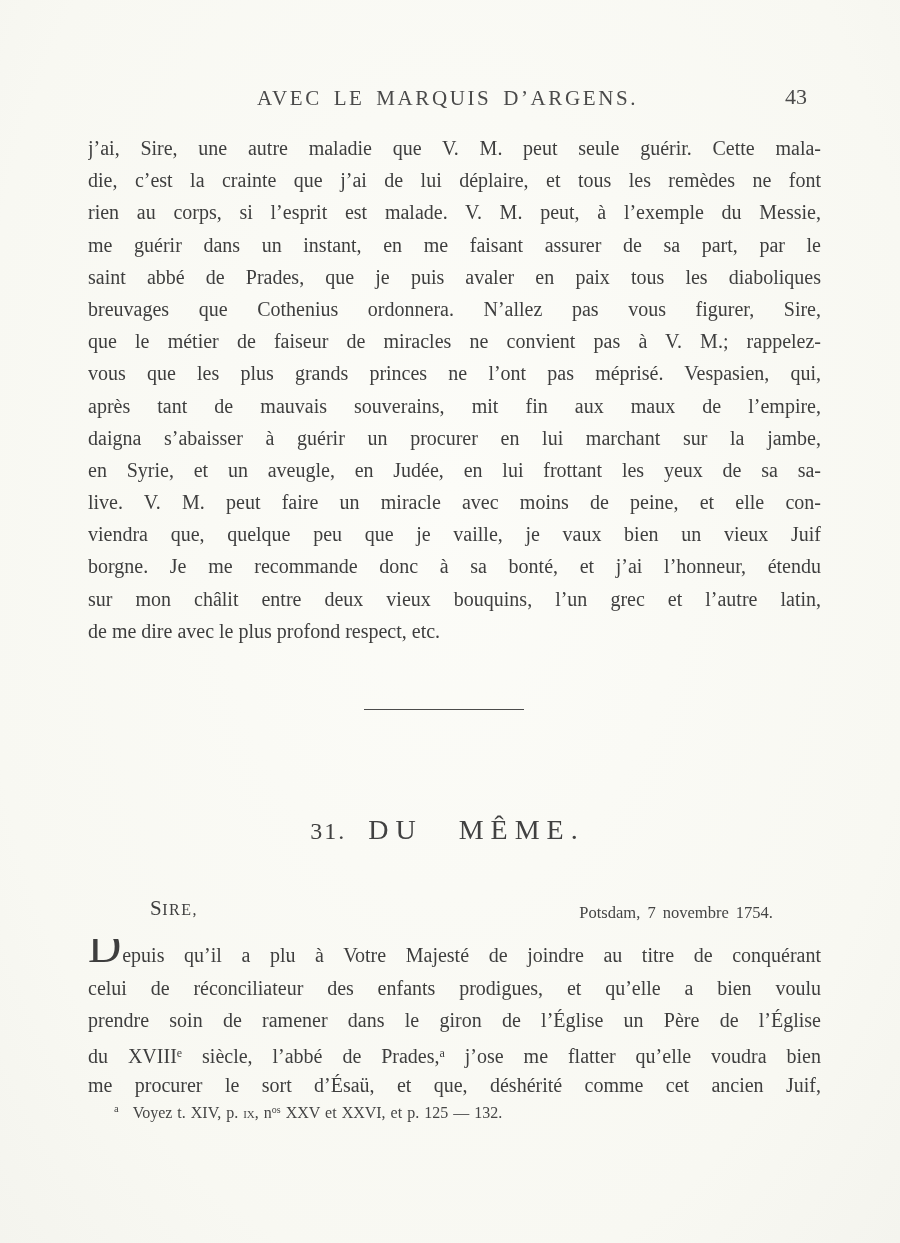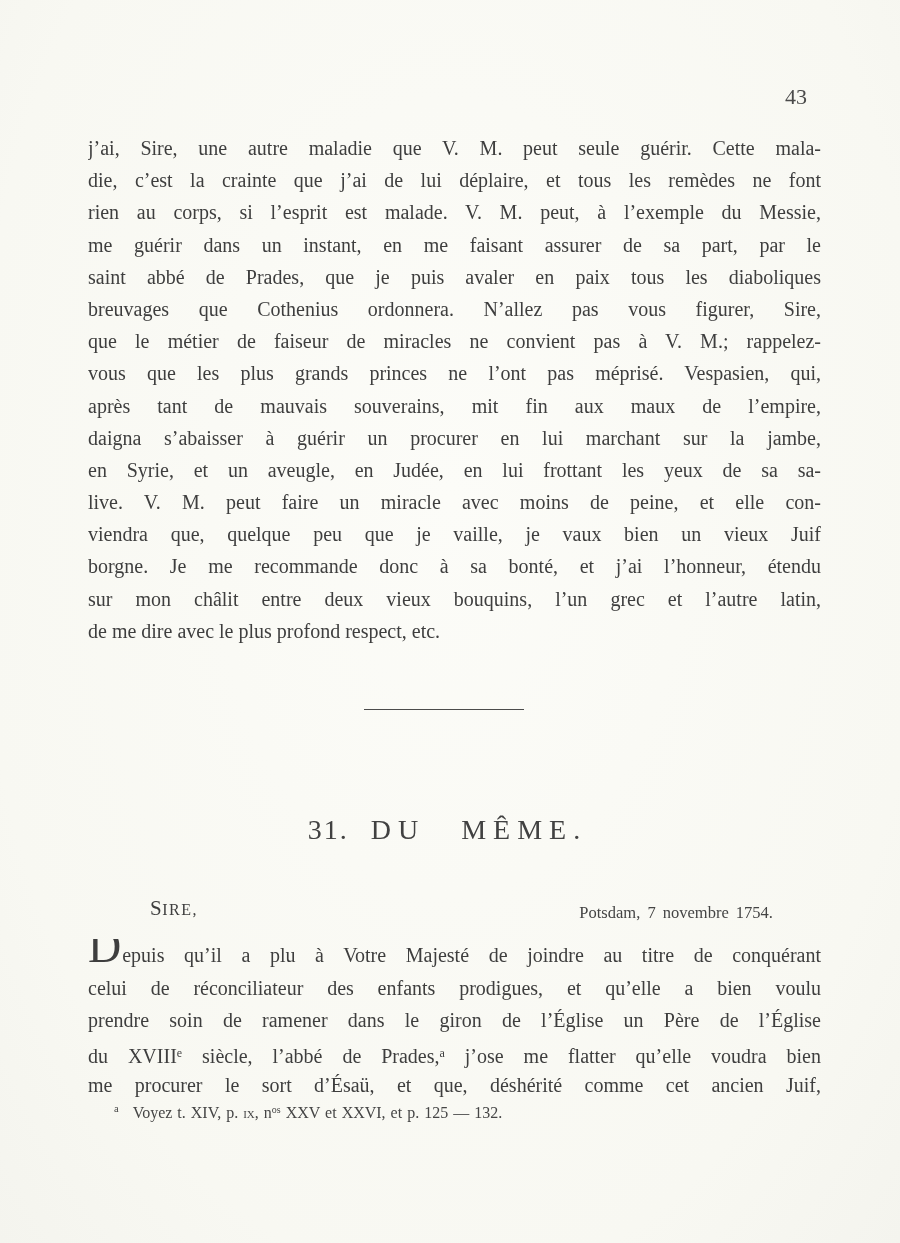--- a/index.html
+++ b/index.html
@@ -48,21 +48,21 @@
   .divider{
     position:absolute;top:709px;left:364px;width:160px;height:0;
     border-top:1.6px solid #4b4b4b;
   }
   
   .section-heading{
     position:absolute;top:814px;left:88px;width:719px;margin:0;
     text-align:center;font-weight:normal;color:#414141;
     font-size:28px;
   }
-  .section-number{letter-spacing:2px;margin-right:22px;font-size:28px;}
+  .section-number{letter-spacing:2px;margin-right:22px;font-size:24px;}
   .section-title{letter-spacing:7px;word-spacing:22px;}
   
   .dateline{
     position:absolute;top:879px;left:88px;width:685px;
     text-align:right;font-size:16.5px;word-spacing:3px;color:#444;margin-top:24px;
   }
   .salutation{
     position:absolute;top:896px;left:150px;
     font-size:16px;letter-spacing:1.5px;color:#3e3e3e;
   }
@@ -76,20 +76,21 @@
   .fn-marker{font-size:10.5px;vertical-align:6px;margin-right:14px;}
   .fn-sup{font-size:10px;vertical-align:5px;}
   .fn-smallcaps{font-variant:small-caps;margin-top:21px;}
 </style>
 </head>
 <body>
 
 <div class="page">
 
   <div class="running-head">
+    <span class="head-title">AVEC LE MARQUIS D’ARGENS.</span>
     <span class="page-number">43</span>
   </div>
 
   <div class="para para1">
       <div class="bline">j’ai, Sire, une autre maladie que V. M. peut seule guérir. Cette mala-</div>
       <div class="bline">die, c’est la crainte que j’ai de lui déplaire, et tous les remèdes ne font</div>
       <div class="bline">rien au corps, si l’esprit est malade. V. M. peut, à l’exemple du Messie,</div>
       <div class="bline">me guérir dans un instant, en me faisant assurer de sa part, par le</div>
       <div class="bline">saint abbé de Prades, que je puis avaler en paix tous les diaboliques</div>
       <div class="bline">breuvages que Cothenius ordonnera. N’allez pas vous figurer, Sire,</div>

